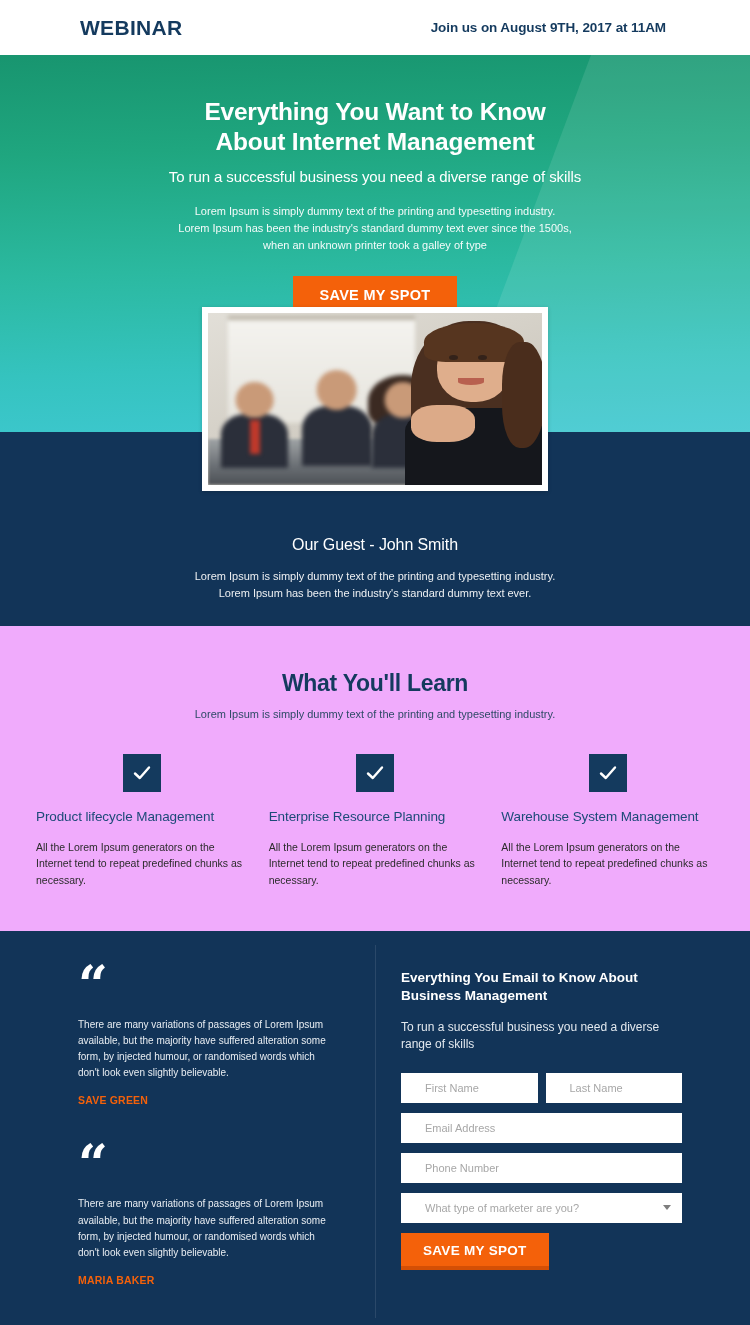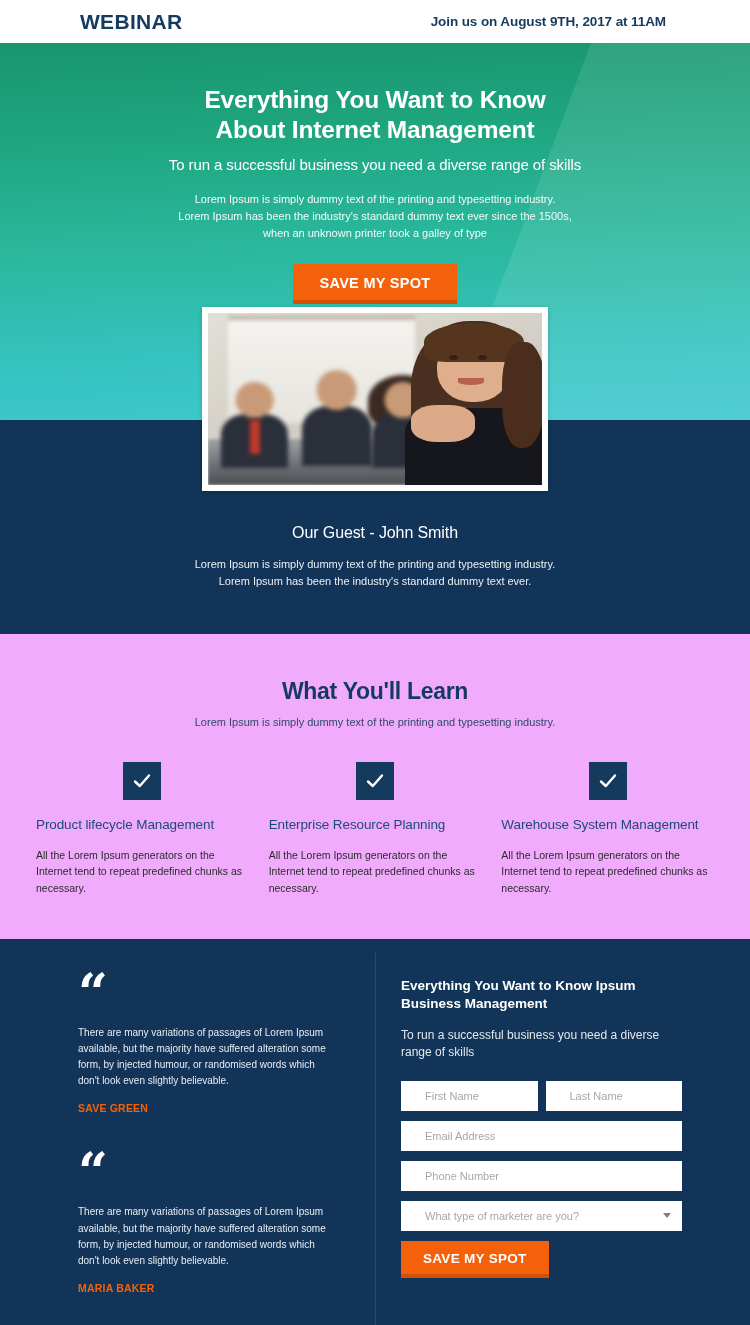--- a/index.html
+++ b/index.html
@@ -6,21 +6,21 @@
   html, body {
     width: 750px;
     background: #ffffff;
     font-family: "Liberation Sans", sans-serif;
     -webkit-font-smoothing: antialiased;
   }
   body { width: 750px; height: 1325px; overflow: hidden; position: relative; }
 
   
   .topbar {
-    height: 43px;
+    height: 55px;
     background: #ffffff;
     display: flex;
     align-items: center;
     padding: 0 80px 0 80px;
     justify-content: space-between;
   }
   .brand {
     font-size: 21px;
     font-weight: bold;
     color: #143a5e;
@@ -215,21 +215,21 @@
   .woman .hands {
     position: absolute; left: 6%; bottom: 26%;
     width: 44%; height: 22%;
     border-radius: 40%;
     background: #dcaa88;
   }
 
   
   .guest {
     background: #123458;
-    padding: 104px 0 44px 0;
+    padding: 104px 0 24px 0;
     text-align: center;
   }
   .guest-title {
     color: #ffffff;
     font-size: 16px;
     letter-spacing: -0.1px;
   }
   .guest-para {
     color: #ffffff;
     font-size: 11px;
@@ -480,21 +480,21 @@
       <div class="t-author">SAVE GREEN</div>
     </div>
     <div class="testimonial">
       <div class="quote-glyph">“</div>
       <div class="t-text">There are many variations of passages of Lorem Ipsum available, but the majority have suffered alteration some form, by injected humour, or randomised words which don't look even slightly believable.</div>
       <div class="t-author">MARIA BAKER</div>
     </div>
   </div>
 
   <div class="formcol">
-    <div class="form-title">Everything You Want to Know Ipsum Business Management</div>
+    <div class="form-title">Everything You Email to Know About Business Management</div>
     <div class="form-sub">To run a successful business you need a diverse range of skills</div>
     <div class="form-fields">
       <div class="row">
         <input class="fld" type="text" placeholder="First Name" style="">
         <input class="fld" type="text" placeholder="Last Name" style="">
       </div>
       <div class="row">
         <input class="fld" type="email" placeholder="Email Address" style="">
       </div>
       <div class="row">

